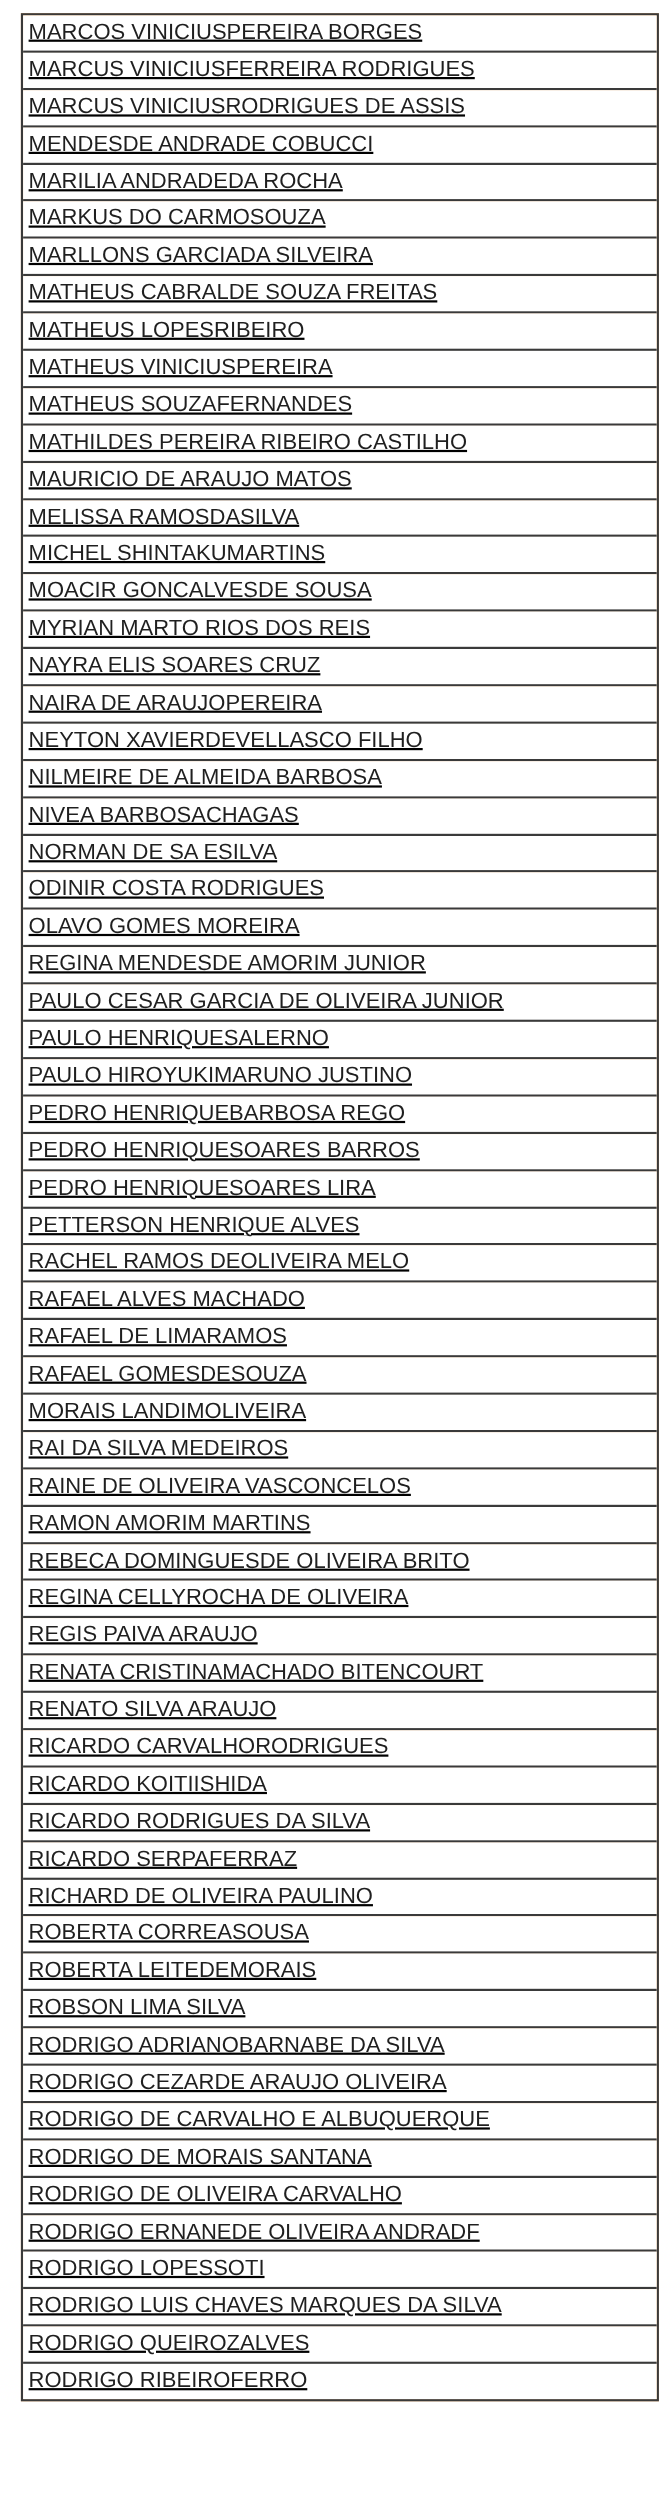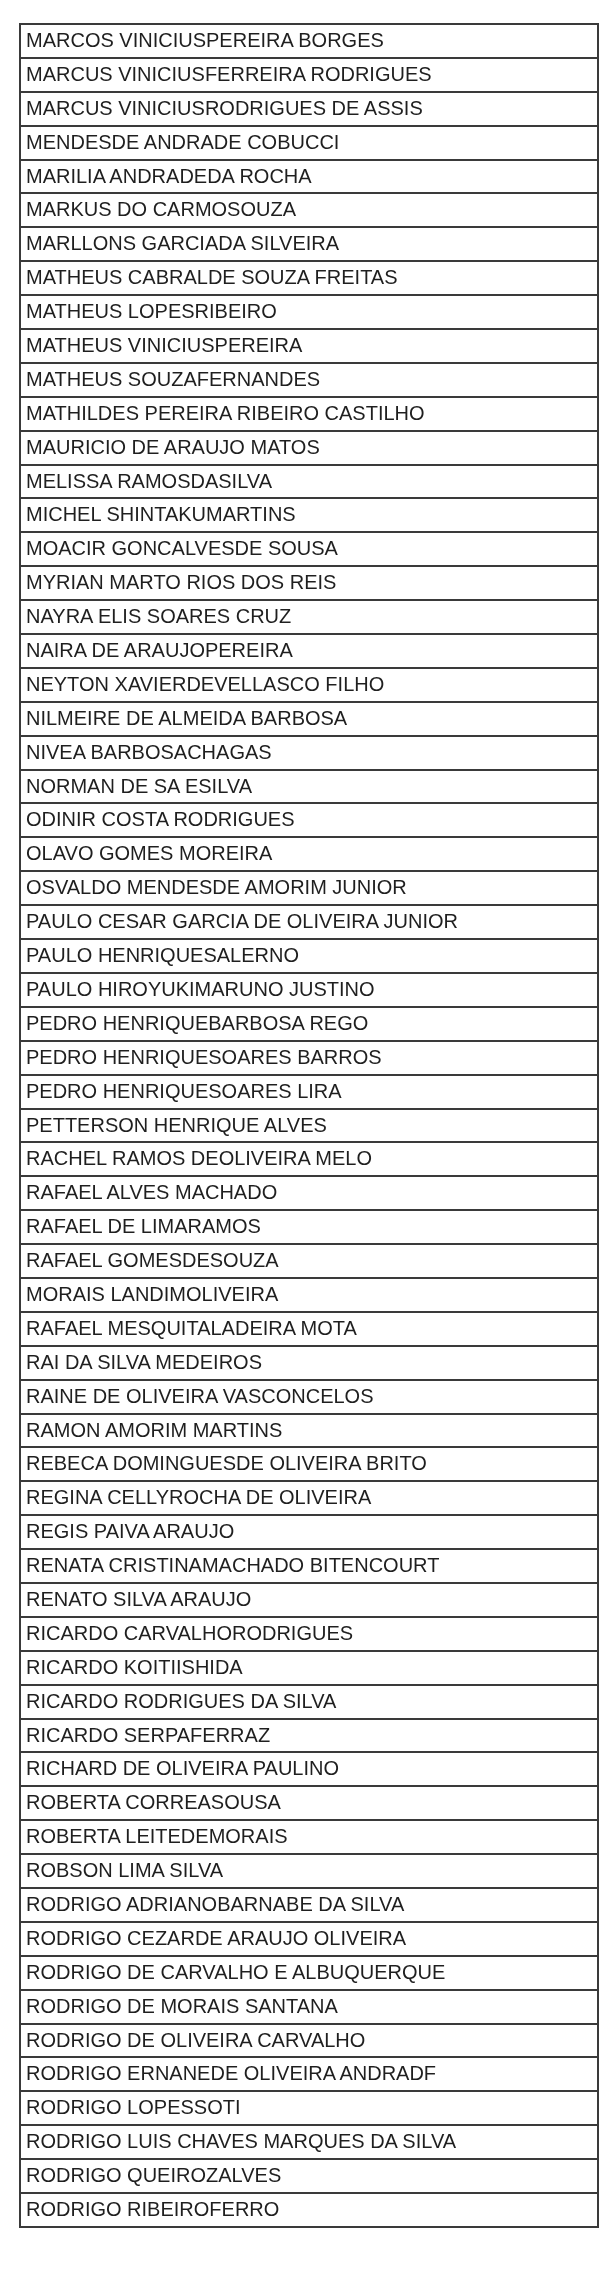--- a/index.html
+++ b/index.html
@@ -9,24 +9,25 @@
   }
   body {
     width: 600px;
     height: 2281px;
     position: relative;
     font-family: "Liberation Sans", sans-serif;
   }
   .names-table {
     position: absolute;
     left: 19px;
-    top: 23px;
+    top: 12px;
     width: 576px;
     border: 2px solid #3a3a3a;
     background: #fdba74;
+    text-decoration: underline;
   }
   .name-row {
     height: 31.9px;
     line-height: 31.9px;
     border-bottom: 2px solid #3a3a3a;
     padding-left: 5px;
     font-size: 20px;
     color: #1f1f1f;
     white-space: nowrap;
     overflow: hidden;
@@ -58,34 +59,33 @@
     <div class="name-row">MOACIR GONCALVESDE SOUSA</div>
     <div class="name-row">MYRIAN MARTO RIOS DOS REIS</div>
     <div class="name-row">NAYRA ELIS SOARES CRUZ</div>
     <div class="name-row">NAIRA DE ARAUJOPEREIRA</div>
     <div class="name-row">NEYTON XAVIERDEVELLASCO FILHO</div>
     <div class="name-row">NILMEIRE DE ALMEIDA BARBOSA</div>
     <div class="name-row">NIVEA BARBOSACHAGAS</div>
     <div class="name-row">NORMAN DE SA ESILVA</div>
     <div class="name-row">ODINIR COSTA RODRIGUES</div>
     <div class="name-row">OLAVO GOMES MOREIRA</div>
-    <div class="name-row">OSVALDO MENDESDE AMORIM JUNIOR</div>
+    <div class="name-row">REGINA MENDESDE AMORIM JUNIOR</div>
     <div class="name-row">PAULO CESAR GARCIA DE OLIVEIRA JUNIOR</div>
     <div class="name-row">PAULO HENRIQUESALERNO</div>
     <div class="name-row">PAULO HIROYUKIMARUNO JUSTINO</div>
     <div class="name-row">PEDRO HENRIQUEBARBOSA REGO</div>
     <div class="name-row">PEDRO HENRIQUESOARES BARROS</div>
     <div class="name-row">PEDRO HENRIQUESOARES LIRA</div>
     <div class="name-row">PETTERSON HENRIQUE ALVES</div>
     <div class="name-row">RACHEL RAMOS DEOLIVEIRA MELO</div>
     <div class="name-row">RAFAEL ALVES MACHADO</div>
     <div class="name-row">RAFAEL DE LIMARAMOS</div>
     <div class="name-row">RAFAEL GOMESDESOUZA</div>
     <div class="name-row">MORAIS LANDIMOLIVEIRA</div>
-    <div class="name-row">RAFAEL MESQUITALADEIRA MOTA</div>
     <div class="name-row">RAI DA SILVA MEDEIROS</div>
     <div class="name-row">RAINE DE OLIVEIRA VASCONCELOS</div>
     <div class="name-row">RAMON AMORIM MARTINS</div>
     <div class="name-row">REBECA DOMINGUESDE OLIVEIRA BRITO</div>
     <div class="name-row">REGINA CELLYROCHA DE OLIVEIRA</div>
     <div class="name-row">REGIS PAIVA ARAUJO</div>
     <div class="name-row">RENATA CRISTINAMACHADO BITENCOURT</div>
     <div class="name-row">RENATO SILVA ARAUJO</div>
     <div class="name-row">RICARDO CARVALHORODRIGUES</div>
     <div class="name-row">RICARDO KOITIISHIDA</div>

